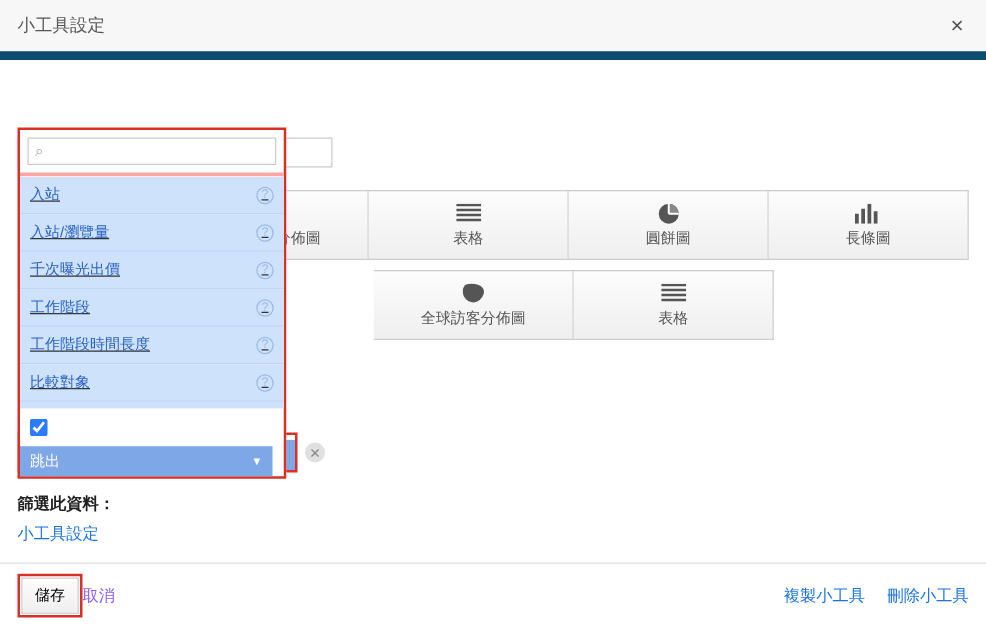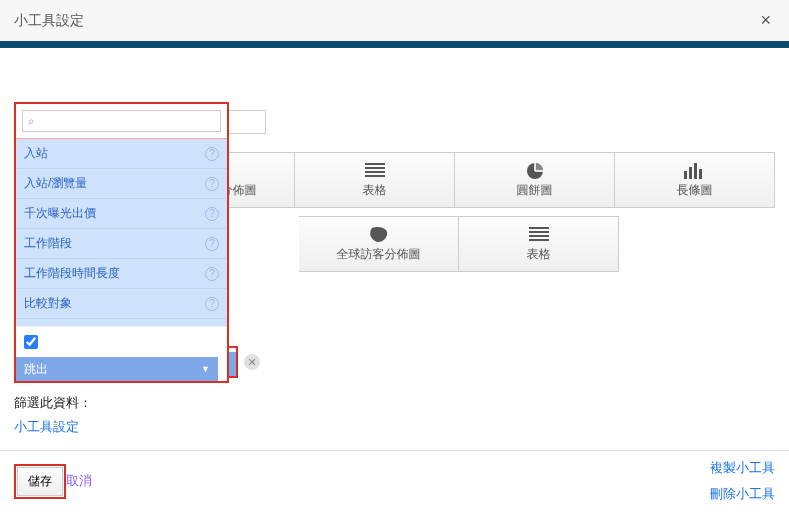--- a/index.html
+++ b/index.html
@@ -18,45 +18,45 @@
   .chart-tile:first-of-type { border-left: 1px solid #ccc; }
   .chart-ico { width: 22px; height: 18px; display: flex; align-items: center; justify-content: center; }
   .chart-lbl { font-size: 12px; color: #555; margin-top: 2px; }
   .row1 { margin-top: 90px; }
   .row2 .chart-tile { flex: 0 0 160px; }
   
   .dd-panel { position: absolute; top: 54px; left: 14px; width: 215px; background: #fff; border: 2px solid #d93025; z-index: 5; }
   .dd-search-row { padding: 6px; }
   .dd-search { width: 100%; height: 22px; border: 1px solid #ccc; padding: 0 4px 0 20px; font-size: 12px; background: #fff; }
   .search-ico { position: absolute; left: 12px; top: 10px; color: #aaa; font-size: 12px; pointer-events:none;}
-  .dd-list { max-height: 188px; overflow-y: auto; border-top: 1px solid #fca5a5; }
+  .dd-list { max-height: 188px; overflow-y: auto; border-top: 3px solid #fca5a5; text-decoration: underline; }
   .dd-item { display: flex; justify-content: space-between; align-items: center; padding: 6px 8px; background: #cfe2fb; border-bottom: 1px solid #bcd4f6; color: #2a63c3; font-size: 12px; cursor: pointer; }
   .dd-help { width: 14px; height: 14px; border-radius: 50%; border: 1px solid #9bb9e4; color: #9bb9e4; font-size: 10px; display:flex; align-items:center; justify-content:center; flex-shrink: 0; }
   .dd-footer { padding: 8px; display:flex; align-items:center; gap:6px; border-top:1px solid #eee; font-size:12px; color:#444;}
   .dd-check { width:14px; height:14px; accent-color:#2a7cff;}
   
   .sel-field { width: 202px; height: 24px; background: #7ea7e8; color: #fff; font-size: 12px; display:flex; align-items:center; justify-content:space-between; padding:0 8px; cursor:pointer; margin-top: 4px; }
   .sel-caret { font-size:9px; }
   .red-border { border: 2px solid #d93025; }
   .tight-wrap { display:inline-block; }
   
   .section-label { font-size: 13px; color:#222; font-weight:bold; margin-top: 24px; }
   .section-sub { font-weight: normal; color:#555; }
   .compare-row { display:flex; align-items:center; gap:6px; margin-top:6px;}
   .clear-circle { width:16px; height:16px; border-radius:50%; background:#e0e0e0; color:#888; font-size:11px; display:flex; align-items:center; justify-content:center; cursor:pointer;}
   
-  .filter-label { font-size:13px; font-weight:normal; color:#222; margin-top:16px;}
+  .filter-label { font-size:13px; font-weight:bold; color:#222; margin-top:16px;}
   .filter-link { color:#1a73e8; font-size:13px; margin-top:6px; cursor:pointer; display:inline-block;}
   
   .ftr { border-top:1px solid #e0e0e0; margin-top:14px; padding:8px 14px 12px 14px; display:flex; justify-content:space-between; align-items:center;}
   .ftr-left { display:flex; align-items:center; gap:0;}
   .save-wrap { border:2px solid #d93025; display:inline-block; padding:1px;}
   .save-btn { background:linear-gradient(#fcfcfc,#efefef); border:1px solid #ccc; padding:5px 10px; font-size:12px; cursor:pointer;}
   .cancel-link { color:#8b5cf6; font-size:13px; cursor:pointer;}
-  .ftr-right { display:flex; gap:8px;flex-direction:column;}
+  .ftr-right { display:flex; gap:18px;}
   .ftr-link { color:#1a73e8; font-size:13px; cursor:pointer;}
   
   .dd-list::-webkit-scrollbar { width:8px; }
   .dd-list::-webkit-scrollbar-thumb { background:#ccc; border-radius:4px;}
 </style>
 </head>
 <body>
 
 <div class="hdr">
   <span class="hdr-title">小工具設定</span>

